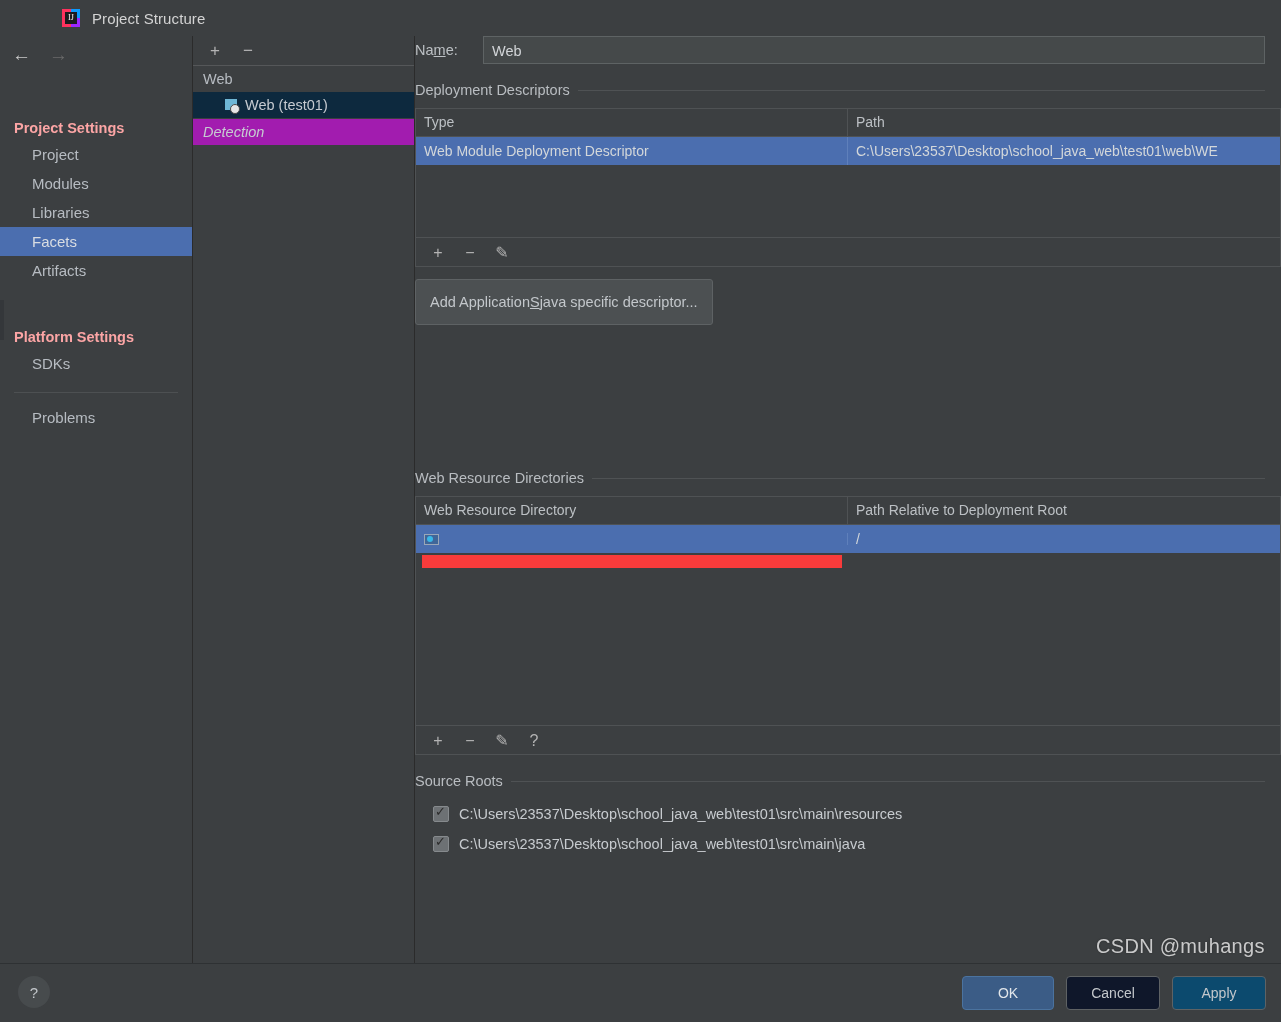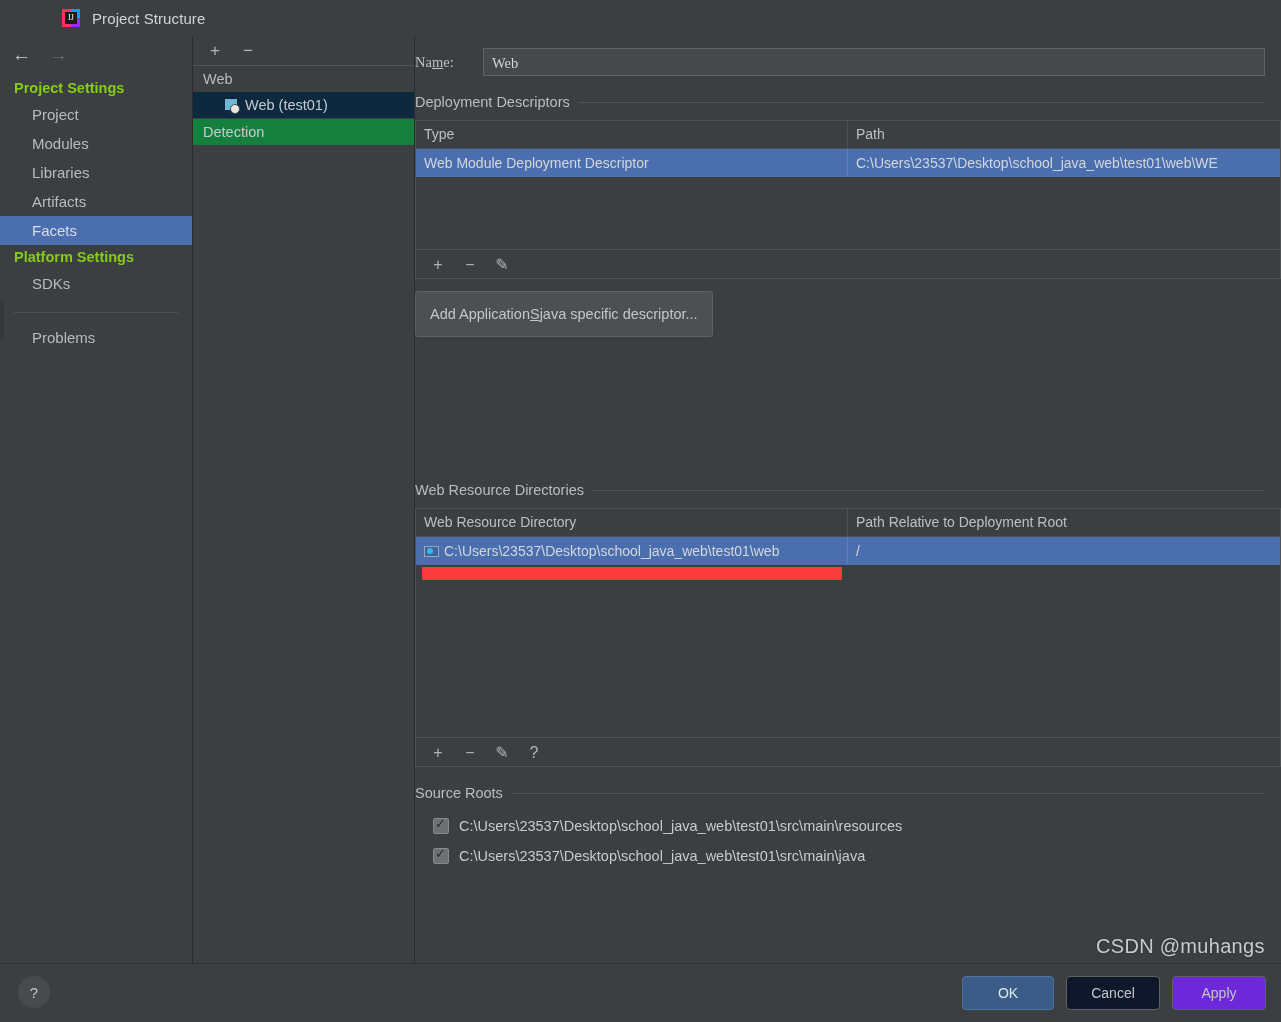--- a/index.html
+++ b/index.html
@@ -58,22 +58,23 @@
   .nav-arrows {
     height: 36px; display: flex; align-items: center;
     padding-left: 12px; gap: 18px;
   }
   .arrow { font-size: 19px; line-height: 19px; }
   .arrow.back { color: #c9c9c9; }
   .arrow.fwd  { color: #6a6a6a; }
 
   .nav-list { padding-top: 4px; }
   .nav-group {
-    font-size: 14.5px; font-weight: bold; color: #84cc16;
+    font-size: 14.5px; font-weight: bold; color: #fca5a5;
     padding: 4px 0 4px 14px;
+    margin-top: 40px;
   }
   .nav-item {
     font-size: 15px; color: #b7bcc2;
     padding: 5px 0 5px 32px;
     line-height: 19px;
   }
   .nav-item.selected { background: #4b6eaf; color: #d9dde2; }
   .nav-sep {
     height: 1px; background: #4d5052;
     margin: 14px 14px 10px 14px;
@@ -108,34 +109,35 @@
   .tree-item.selected { background: #0d293e; }
   .web-icon {
     width: 14px; height: 13px; position: relative; flex: none;
   }
   .web-icon .wi-box { position:absolute; left:0; top:0; width:12px; height:11px; background:#6fb7d6; }
   .web-icon .wi-globe {
     position:absolute; right:-1px; bottom:-2px; width:8px; height:8px;
     border-radius:50%; background:#e7e7e7; border:1px solid #4a4a4a;
   }
   .tree-item.detection {
-    background: #15803d; padding-left: 10px;
+    background: #a21caf; padding-left: 10px;
     border-top: 1px solid #3c3f41;
+    font-style: italic;
   }
 
   
   .content {
     position: absolute; left: 415px; top: 36px;
     width: 866px; height: 928px;
     background: #3c3f41;
   }
 
   .name-row {
     display: flex; align-items: center;
-    margin-top: 12px; padding-right: 16px; font-family: Liberation Serif, serif;
+    padding-right: 16px;
   }
   .name-label {
     width: 68px; font-size: 14.5px; color: #bcc0c4; flex: none;
   }
   .name-label u { text-decoration: underline; }
   .name-input {
     flex: 1; height: 28px;
     background: #45494a;
     border: 1px solid #5e6364;
     color: #d2d5d8; font-size: 14.5px;
@@ -275,21 +277,21 @@
     background: #3b5c86; border: 1px solid #4b739f;
     color: #e2e6ea;
   }
   .btn-cancel {
     left: 1066px; width: 92px;
     background: #0f172a; border: 1px solid #5e6264;
     color: #c3c7cb;
   }
   .btn-apply {
     left: 1172px; width: 92px;
-    background: #6d28d9; border: 1px solid #5e6264;
+    background: #0c4a6e; border: 1px solid #5e6264;
     color: #c3c7cb;
   }
 
   .watermark {
     position: absolute; left: 1096px; top: 935px;
     font-size: 20px;
     color: rgba(236,236,236,0.82);
     letter-spacing: .3px;
     white-space: nowrap;
     pointer-events: none;
@@ -322,22 +324,22 @@
   <div class="sidebar">
     <div class="nav-arrows">
       <span class="arrow back">←</span>
       <span class="arrow fwd">→</span>
     </div>
     <div class="nav-list">
       <div class="nav-group">Project Settings</div>
       <div class="nav-item">Project</div>
       <div class="nav-item">Modules</div>
       <div class="nav-item">Libraries</div>
+      <div class="nav-item selected">Facets</div>
       <div class="nav-item">Artifacts</div>
-      <div class="nav-item selected">Facets</div>
       <div class="nav-group">Platform Settings</div>
       <div class="nav-item">SDKs</div>
       <div class="nav-sep"></div>
       <div class="nav-item">Problems</div>
     </div>
   </div>
 
   <div class="midpanel">
     <div class="mid-toolbar">
       <span class="tb-icon">+</span>
@@ -403,21 +405,20 @@
         <div class="th col1">Web Resource Directory</div>
         <div class="th col2">Path Relative to Deployment Root</div>
       </div>
       <div class="table-body wr-table-body">
         <div class="tr selected">
           <div class="td col1 cell-with-icon">
             <span class="folder-icon">
               <span class="f-body"></span>
                 <span class="f-dot"></span>
             </span>
-            <span>C:\Users\23537\Desktop\school_java_web\test01\web</span>
           </div>
           <div class="td col2">/</div>
         </div>
         <div class="red-bar"></div>
       </div>
     </div>
     <div class="mini-toolbar">
       <span class="tb-icon">+</span>
       <span class="tb-icon">−</span>
       <span class="tb-icon">✎</span>

